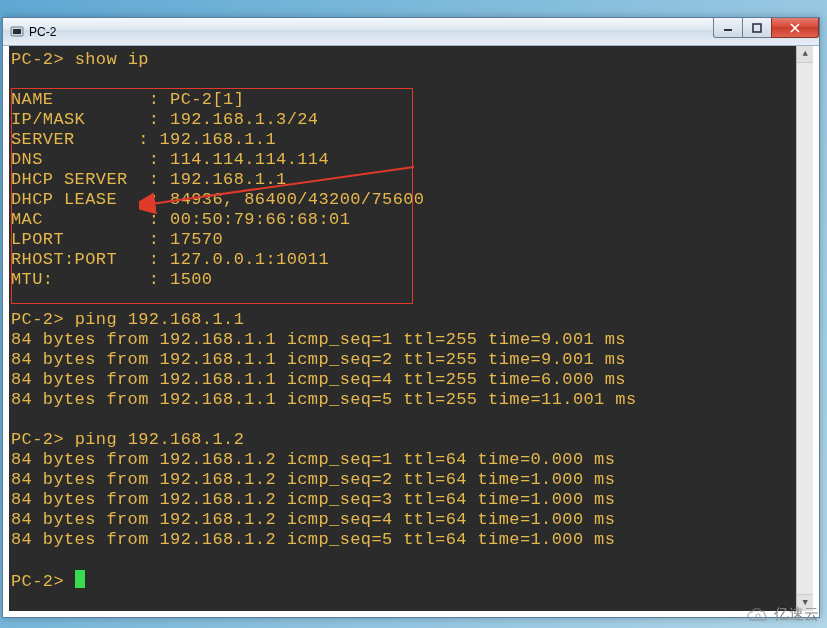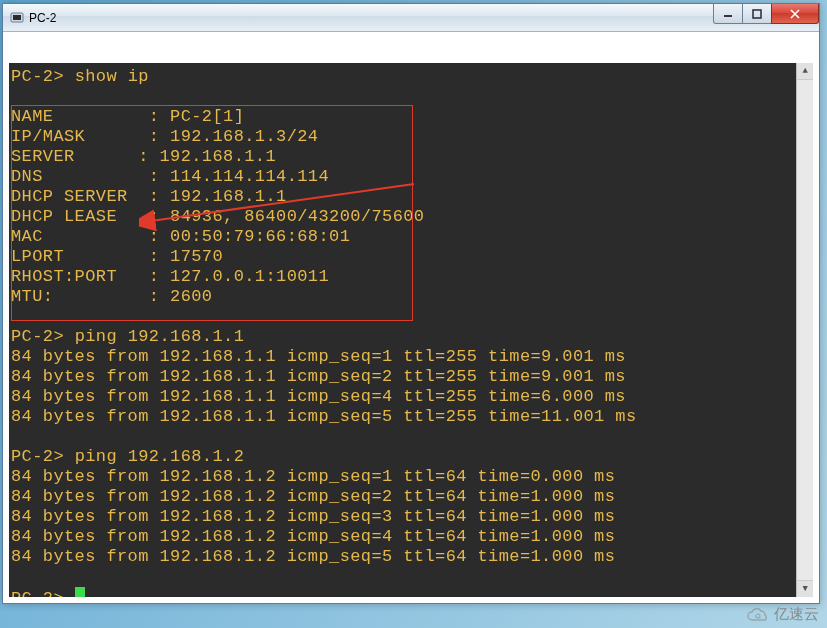--- a/index.html
+++ b/index.html
@@ -7,21 +7,21 @@
     margin: 0;
     font-family: "Segoe UI", Tahoma, sans-serif;
     background: linear-gradient(120deg, #5fa8d3, #b0d6e8);
     width: 827px;
     height: 628px;
     position: relative;
     overflow: hidden;
   }
   .window {
     position: absolute;
-    left: 2px; top: 3px;
+    left: 2px; top: 17px;
     width: 818px; height: 601px;
     background: #fff;
     border: 1px solid #5a7ca0;
     box-shadow: 0 0 8px rgba(0,0,0,0.25);
   }
   .titlebar {
     height: 28px;
     background: linear-gradient(to bottom, #f4f8fb 0%, #dde7f0 45%, #cfdce8 46%, #e8eff6 100%);
     border-bottom: 1px solid #9db3c8;
     display: flex;
@@ -65,21 +65,20 @@
   .terminal {
     position: absolute;
     left: 6px; right: 6px; top: 28px; bottom: 6px;
     background: #2b2b2b;
     font-family: "Courier New", monospace;
     color: #e6b84c;
     font-size: 17px;
     line-height: 20px;
     overflow: hidden;
     letter-spacing: 0.4px;
-    margin-top: 31px;
   }
   .terminal-inner {
     padding: 4px 2px 4px 2px;
     position: relative;
   }
   .scrollbar {
     position: absolute;
     right: 0; top: 0; bottom: 0;
     width: 17px;
     background: #e9e9e9;
@@ -163,21 +162,21 @@
       <div id="info-block">
           <div class="line">NAME         : PC-2[1]</div>
           <div class="line">IP/MASK      : 192.168.1.3/24</div>
           <div class="line">SERVER      : 192.168.1.1</div>
           <div class="line">DNS          : 114.114.114.114</div>
           <div class="line">DHCP SERVER  : 192.168.1.1</div>
           <div class="line">DHCP LEASE   : 84936, 86400/43200/75600</div>
           <div class="line">MAC          : 00:50:79:66:68:01</div>
           <div class="line">LPORT        : 17570</div>
           <div class="line">RHOST:PORT   : 127.0.0.1:10011</div>
-          <div class="line">MTU:         : 2600</div>
+          <div class="line">MTU:         : 1500</div>
         </div>
 
       <div class="line">&nbsp;</div>
       <div class="line"><span class="prompt">PC-2&gt;</span> <span>ping 192.168.1.1</span></div>
       <div id="ping1-block">
           <div class="line">84 bytes from 192.168.1.1 icmp_seq=1 ttl=255 time=9.001 ms</div>
           <div class="line">84 bytes from 192.168.1.1 icmp_seq=2 ttl=255 time=9.001 ms</div>
           <div class="line">84 bytes from 192.168.1.1 icmp_seq=4 ttl=255 time=6.000 ms</div>
           <div class="line">84 bytes from 192.168.1.1 icmp_seq=5 ttl=255 time=11.001 ms</div>
         </div>

